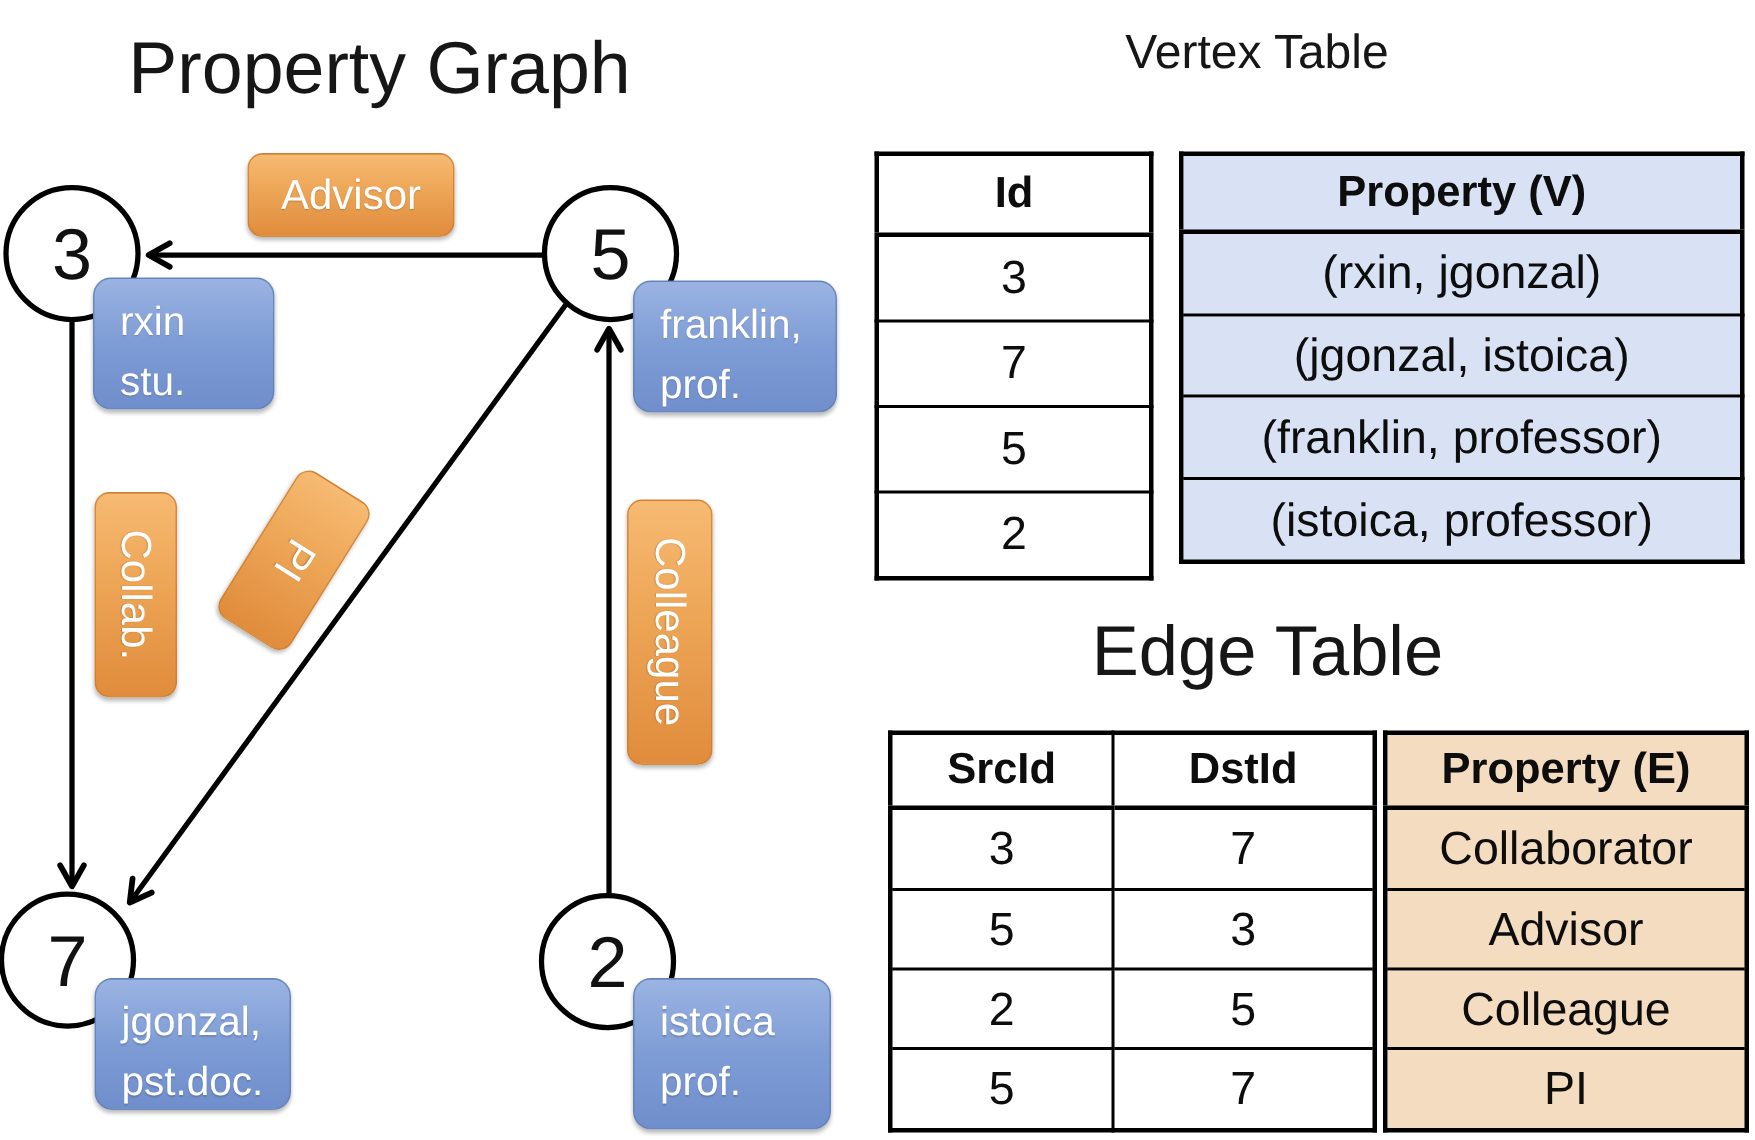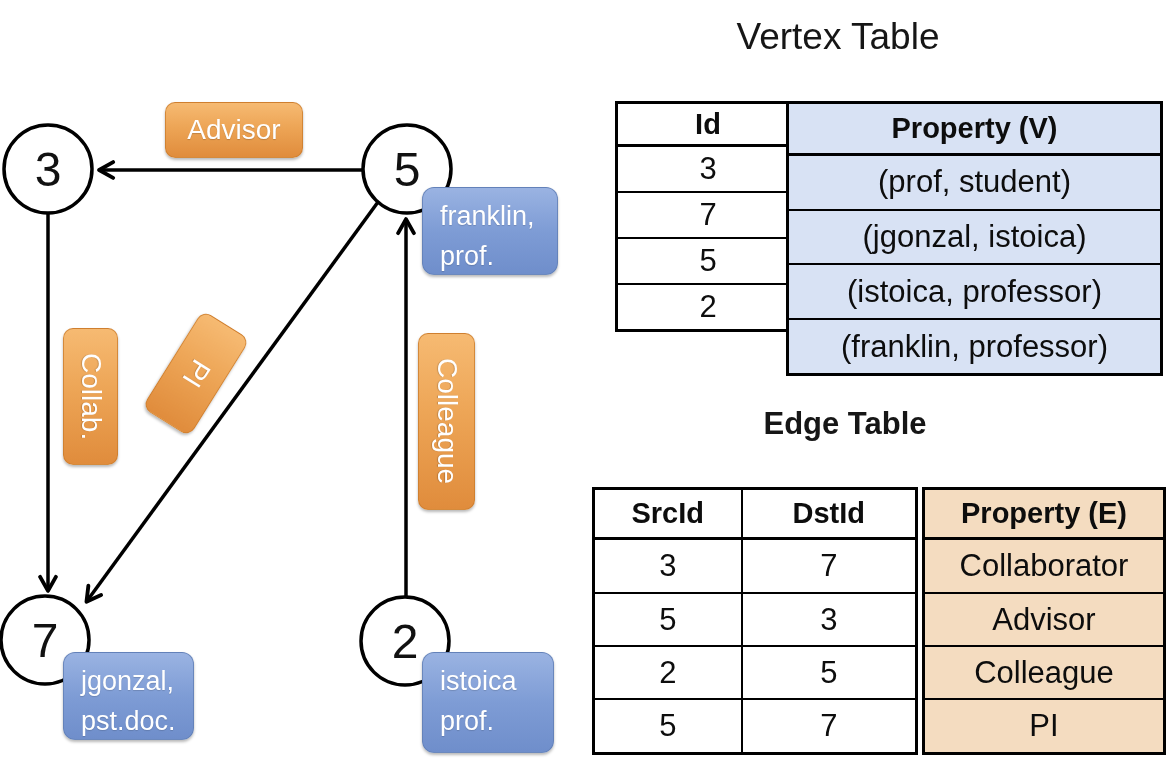--- a/index.html
+++ b/index.html
@@ -47,20 +47,21 @@
   table.dtable{border:3px solid #000;}
   table.dtable td.hdr{font-size:29px;font-weight:bold;border-bottom:3px solid #000;}
   .fill-blue td{background:#d8e2f4;}
   .fill-tan td{background:#f4dcc0;margin-top:44px;}
 </style>
 </head>
 <body>
 
 <div class="canvas">
 
+  <div class="abs big-title" style="left:0;top:18px;width:506px;">Property Graph</div>
 
   <svg class="graph-layer" viewBox="0 0 1170 760" xmlns="http://www.w3.org/2000/svg">
     <defs>
       <marker id="arrowOpen" viewBox="0 0 12 12" refX="9.5" refY="6" markerWidth="6" markerHeight="6" orient="auto" markerUnits="strokeWidth">
         <path d="M2,1.5 L10,6 L2,10.5" fill="none" stroke="#000" stroke-width="2.2" stroke-linecap="round" stroke-linejoin="round"></path>
       </marker>
     </defs>
 
     <line x1="363" y1="170" x2="100" y2="170" stroke="#000" stroke-width="3.5" marker-end="url(#arrowOpen)"></line>
     <line x1="48" y1="212" x2="48" y2="590" stroke="#000" stroke-width="3.5" marker-end="url(#arrowOpen)"></line>
@@ -79,36 +80,40 @@
   </svg>
 
   <div class="abs edge-label" style="left:165px;top:102px;width:138px;height:56px;">Advisor</div>
 
   <div class="abs edge-label vtext" style="left:63px;top:328px;width:55px;height:137px;">Collab.</div>
 
   <div class="abs edge-label vtext" style="left:168px;top:316px;width:56px;height:115px;transform:rotate(32deg);">PI</div>
 
   <div class="abs edge-label vtext" style="left:418px;top:333px;width:57px;height:177px;">Colleague</div>
 
+  <div class="abs node-label" style="left:62px;top:185px;width:121px;height:88px;">
+    <span>rxin</span>
+    <span>stu.</span>
+  </div>
   <div class="abs node-label" style="left:422px;top:187px;width:136px;height:88px;">
     <span>franklin,</span>
     <span>prof.</span>
   </div>
   <div class="abs node-label" style="left:63px;top:652px;width:131px;height:88px;">
     <span>jgonzal,</span>
     <span>pst.doc.</span>
   </div>
   <div class="abs node-label" style="left:422px;top:652px;width:132px;height:101px;">
     <span>istoica</span>
     <span>prof.</span>
   </div>
 
-  <div class="abs big-title" style="left:585px;top:16px;width:506px;font-size:37px;">Vertex Table</div>
-
-  <table class="abs dtable" style="left:615px;top:101px;width:186px;height:231px;">
+  <div class="abs big-title" style="left:585px;top:16px;width:506px;font-size:32px;">Vertex Table</div>
+
+  <table class="abs dtable" style="left:583px;top:101px;width:186px;height:286px;">
     <tbody>
         <tr>
           <td class="hdr">Id</td>
         </tr>
     <tr>
           <td>3</td>
         </tr>
     <tr>
           <td>7</td>
         </tr>
@@ -120,35 +125,35 @@
         </tr>
   </tbody>
     </table>
 
   <table class="abs dtable fill-blue" style="left:786px;top:101px;width:377px;height:275px;">
     <tbody>
         <tr>
           <td class="hdr">Property (V)</td>
         </tr>
     <tr>
-          <td>(prof, student)</td>
+          <td>(rxin, jgonzal)</td>
         </tr>
     <tr>
           <td>(jgonzal, istoica)</td>
         </tr>
     <tr>
+          <td>(franklin, professor)</td>
+        </tr>
+    <tr>
           <td>(istoica, professor)</td>
         </tr>
-    <tr>
-          <td>(franklin, professor)</td>
-        </tr>
-  </tbody>
-    </table>
-
-  <div class="abs big-title" style="left:585px;top:406px;width:520px;font-size:31px;font-weight:bold;">Edge Table</div>
+  </tbody>
+    </table>
+
+  <div class="abs big-title" style="left:585px;top:406px;width:520px;font-size:47px;">Edge Table</div>
 
   <table class="abs dtable" style="left:592px;top:487px;width:323px;height:268px;">
     <colgroup>
         <col style="width:148px">
         <col style="width:175px">
       </colgroup>
     <tbody>
         <tr>
       <td class="hdr">SrcId</td>
       <td class="hdr">DstId</td>

